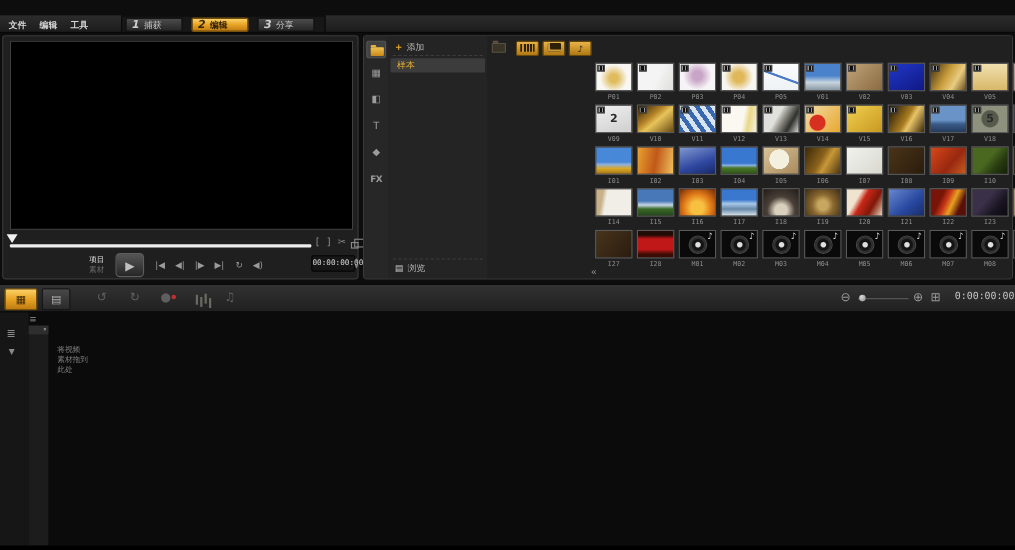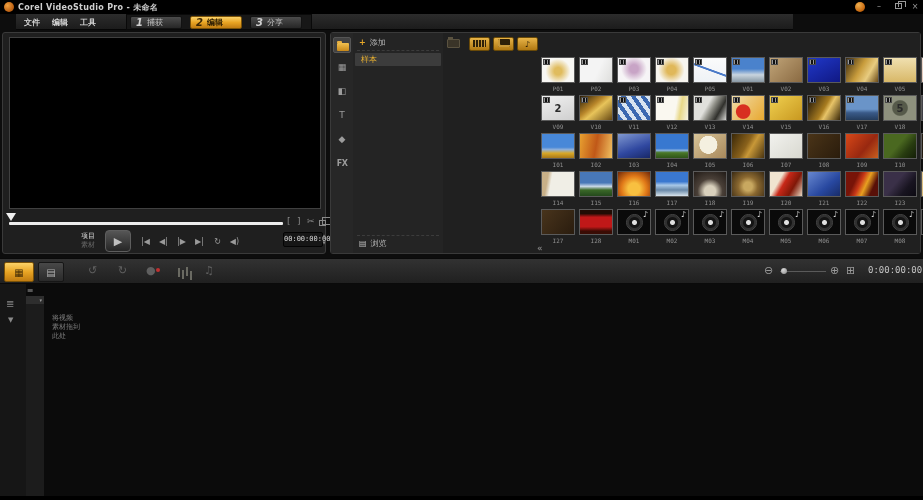--- a/index.html
+++ b/index.html
@@ -15,21 +15,21 @@
     color:#cfcfcf; letter-spacing:.3px; white-space:nowrap; }
   .win-btn { position:absolute; top:2px; width:14px; height:10px; color:#9a9a9a;
     font-size:8px; text-align:center; line-height:10px; }
   .help-orb { position:absolute; left:855px; top:2px; width:10px; height:10px; border-radius:50%;
     background:radial-gradient(circle at 35% 30%, #f0b050, #c86a10 65%, #803c08); }
   .restore-ic { position:absolute; left:895px; top:3px; width:7px; height:6px; border:1px solid #9a9a9a; }
   .restore-ic::after { content:""; position:absolute; left:2px; top:-3px; width:6px; height:5px;
     border:1px solid #9a9a9a; border-bottom:none; }
 
   
-  .menubar { position:absolute; left:16px; top:14px; width:777px; height:16px;
+  .menubar { position:absolute; left:0; top:14px; width:923px; height:16px;
     background:linear-gradient(#2c2c2c,#1c1c1c); border-bottom:1px solid #060606; }
   .menu-item { position:absolute; top:3px; font-size:8px; color:#d6d6d6; font-weight:bold; }
   .steps-strip { position:absolute; left:110px; top:0px; width:186px; height:16px;
     background:#171717; border:1px solid #090909; }
   .step-tab { position:absolute; top:1px; width:52px; height:13px; border-radius:2px;
     background:linear-gradient(#4c4c4c,#262626); border:1px solid #121212;
     display:flex; align-items:center; gap:4px; padding-left:5px; }
   .step-tab .num { font-size:10px; font-weight:bold; font-style:italic; color:#cfcfcf; }
   .step-tab .stp-lbl { font-size:8px; color:#c4c4c4; white-space:nowrap; }
   .step-tab.active { background:linear-gradient(#fbd269,#e8a423 50%,#c07c12); border-color:#7a5208; }
@@ -142,28 +142,20 @@
     font-size:8px; text-align:center; line-height:9px; }
   .hint { position:absolute; left:52px; top:30px; width:60px; 
     color:#7e7e7e; font-size:7px; line-height:9px; }
   .bottom-strip { position:absolute; left:0; top:496px; width:923px; height:4px; background:#000; }
 </style>
 </head>
 <body>
 
 <div id="app">
 
-  <div class="titlebar">
-    <span class="logo"></span>
-    <span class="title-text">Corel VideoStudio Pro - 未命名</span>
-    <span class="help-orb"></span>
-    <span class="win-btn" style="left:872px;">–</span>
-    <span class="restore-ic"></span>
-    <span class="win-btn" style="left:908px;">×</span>
-  </div>
 
   <div class="menubar">
     <span class="menu-item" style="left:8px;">文件</span>
     <span class="menu-item" style="left:36px;">编辑</span>
     <span class="menu-item" style="left:64px;">工具</span>
     <span class="menu-item" style="left:92px;margin-left:44px;">设置</span>
     <div class="steps-strip">
       <div class="step-tab" style="left:3px;">
         <span class="num">1</span>
         <span class="stp-lbl">捕获</span>

